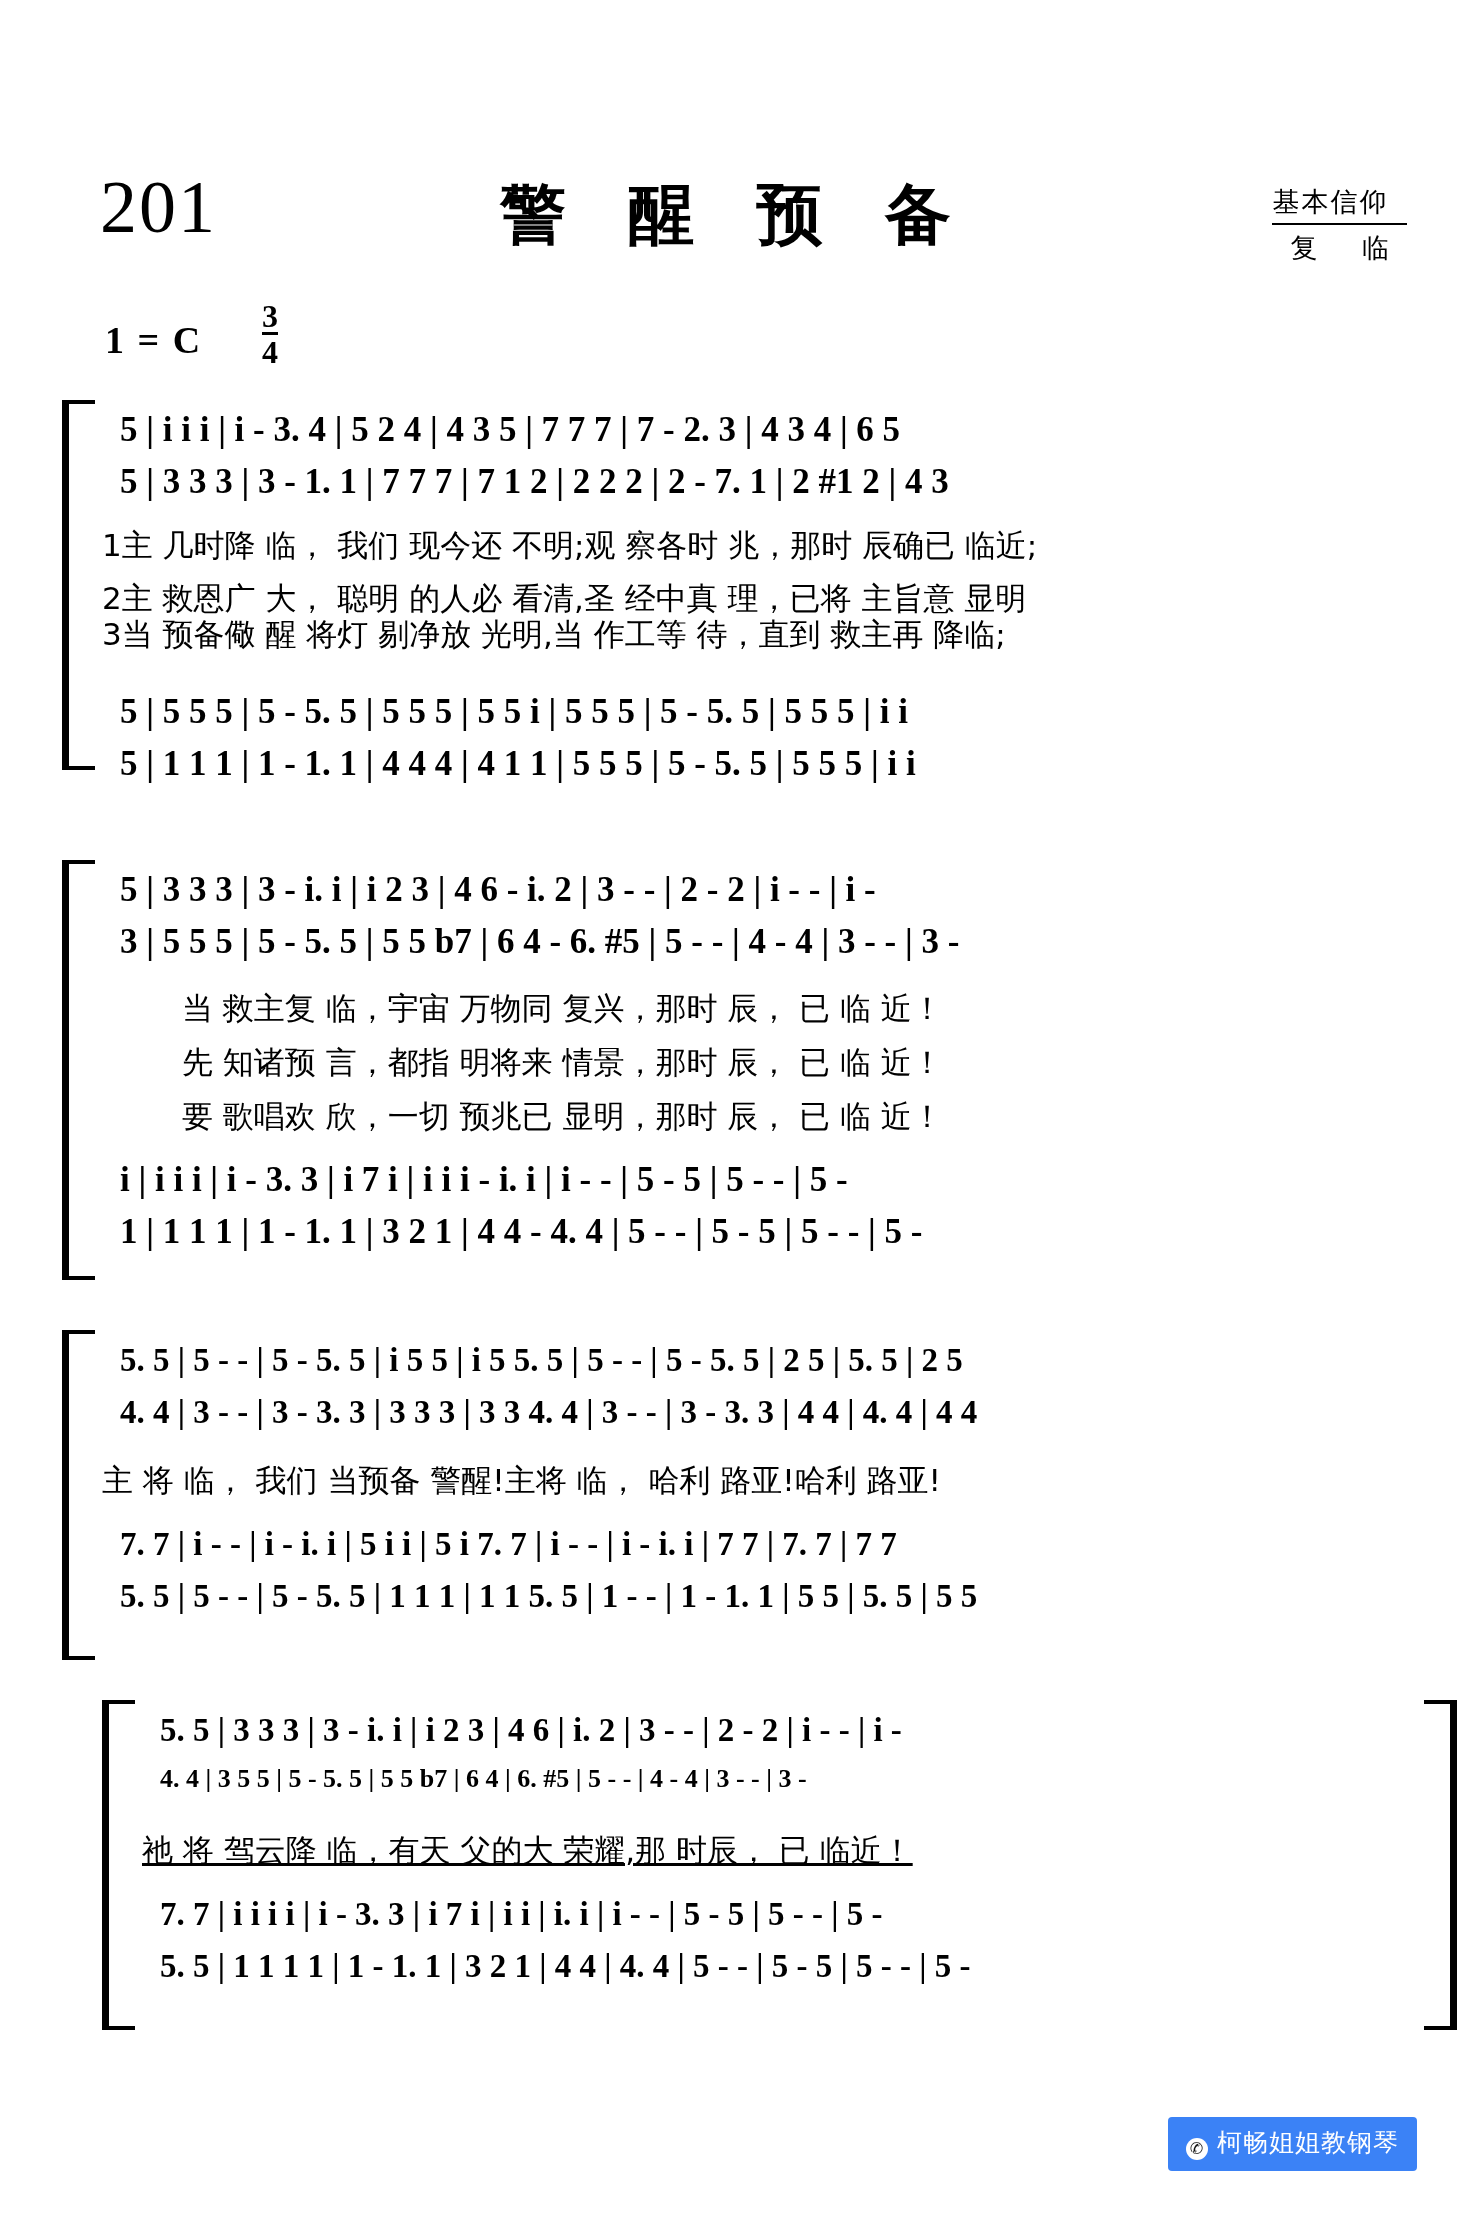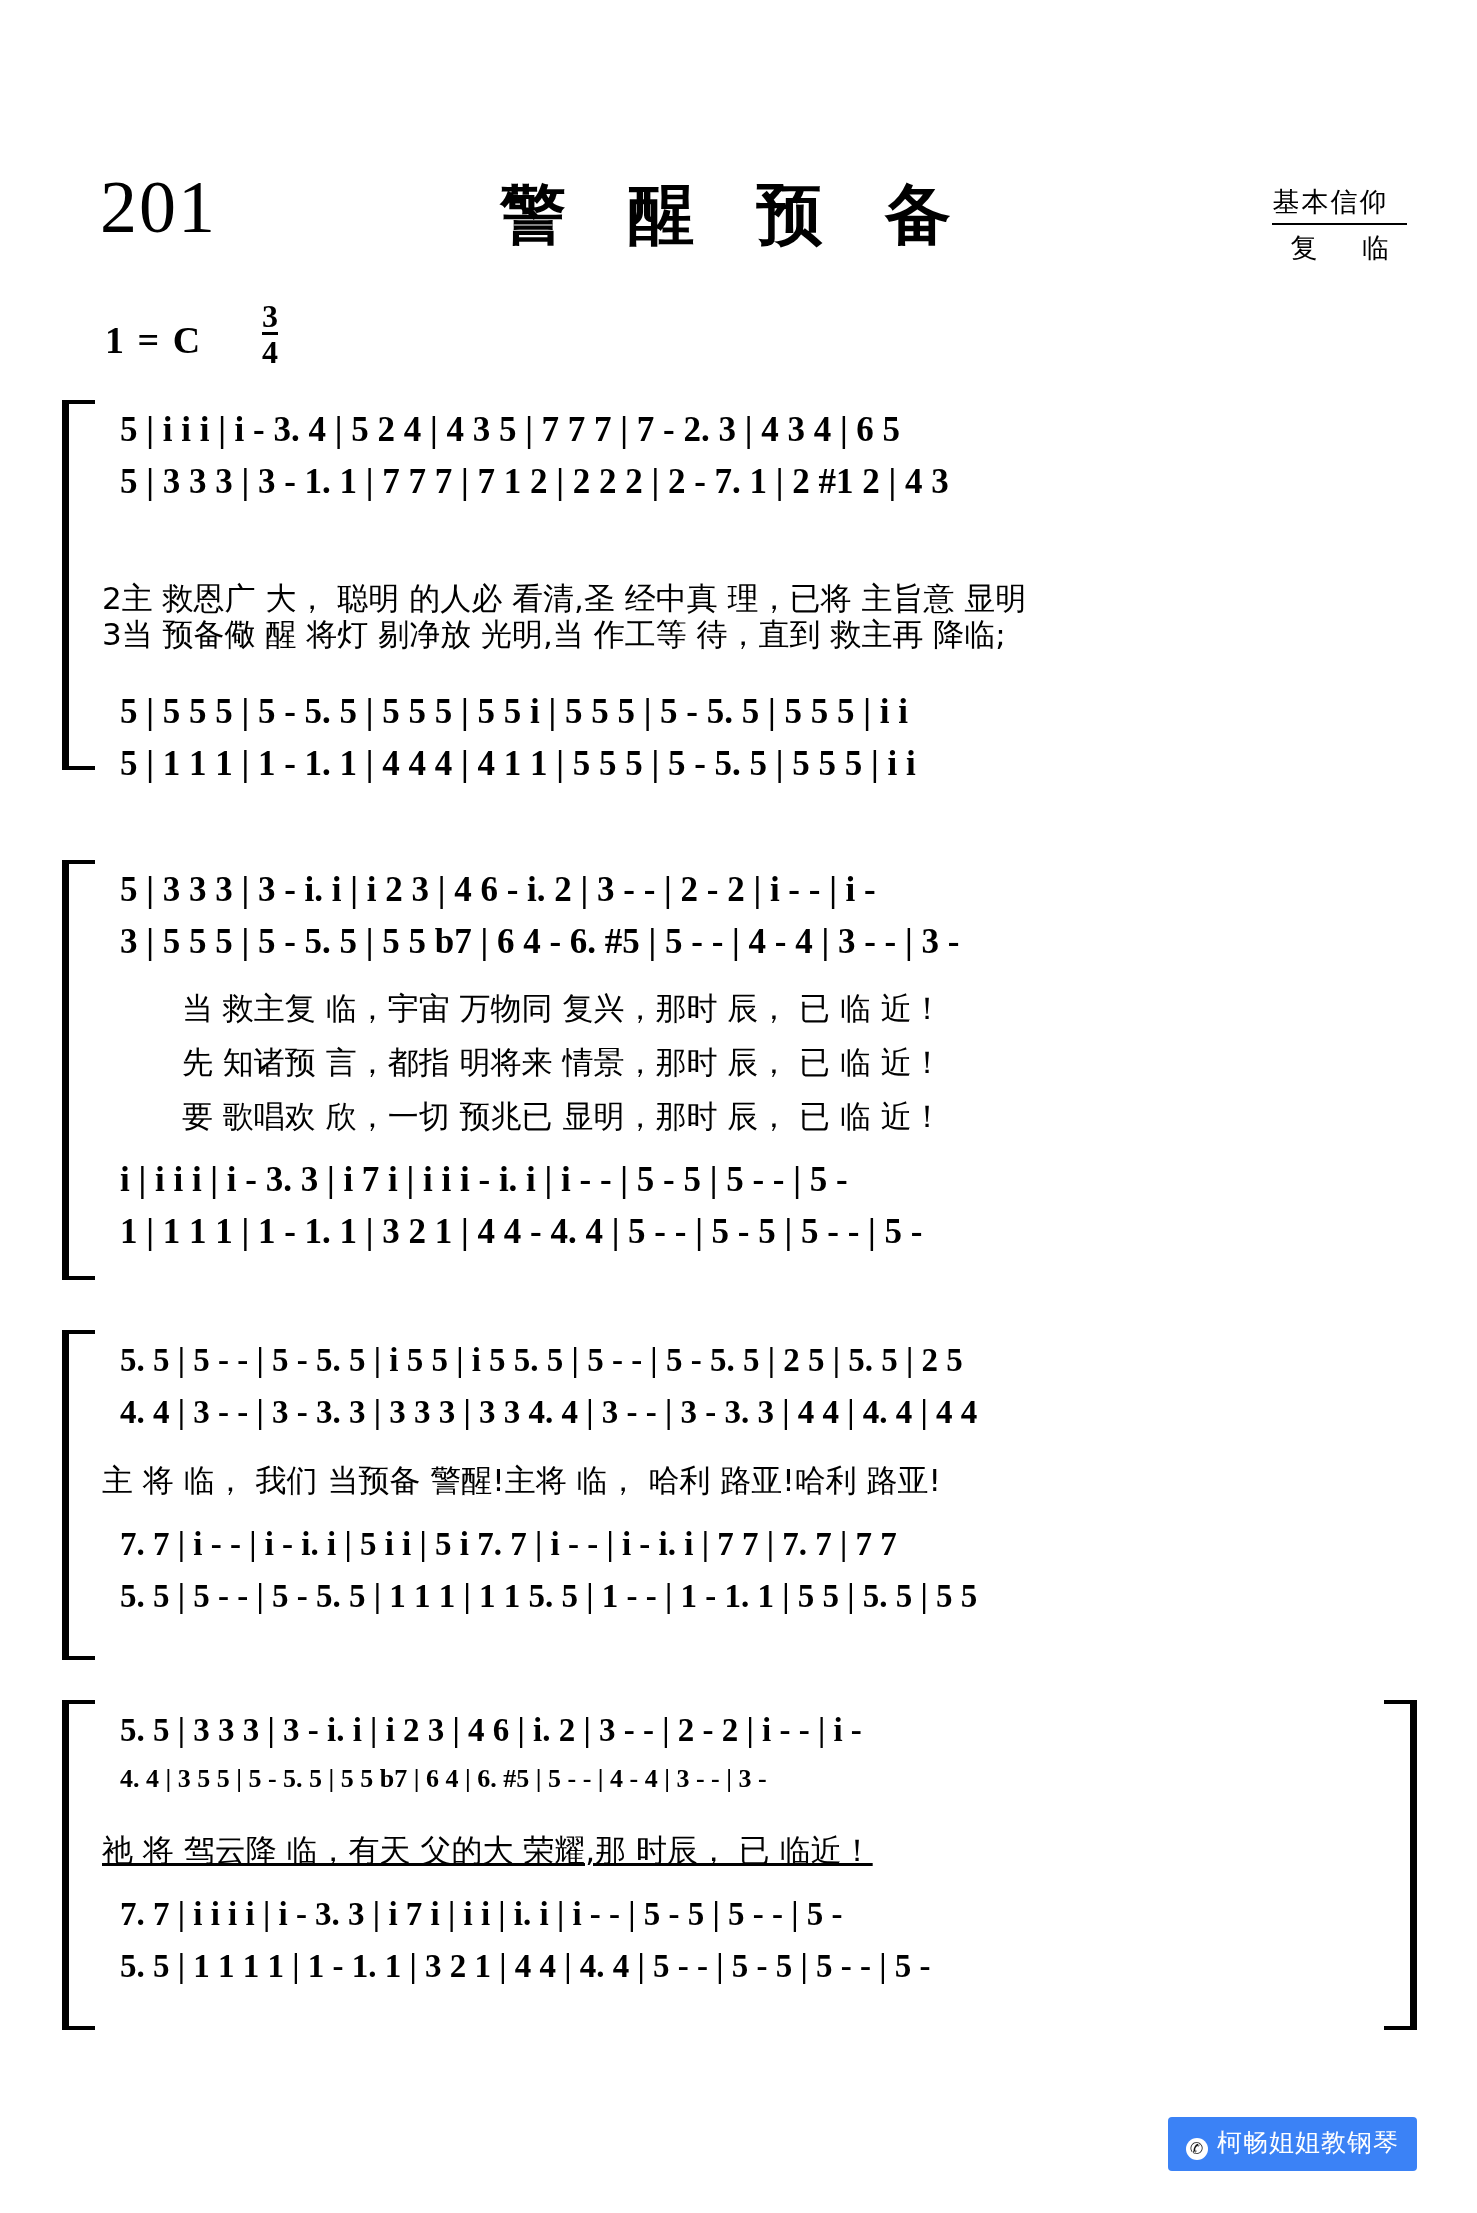--- a/index.html
+++ b/index.html
@@ -43,20 +43,21 @@
   <div class="keysig">1 = C</div>
   <div class="timesig">
     <span class="num">3</span>
     <span class="den">4</span>
   </div>
 
   <div class="system" style="top:400px;width:1345px;height:370px;">
     <div class="brace"></div>
     <div class="staffline" style="left:58px;top:10px;">5  | i  i  i | i  -  3. 4 | 5  2  4 | 4  3  5 | 7  7  7 | 7  -  2. 3 | 4   3  4 | 6  5</div>
     <div class="staffline" style="left:58px;top:62px;">5  | 3  3  3 | 3  -  1. 1 | 7  7  7 | 7  1  2 | 2  2  2 | 2  -  7. 1 | 2 #1  2 | 4  3</div>
+    <div class="lyricline" style="left:40px;top:125px;">1主    几时降 临， 我们  现今还  不明;观  察各时  兆，那时   辰确已   临近;</div>
     <div class="lyricline" style="left:40px;top:178px;">2主    救恩广 大，  聪明  的人必  看清,圣  经中真  理，已将   主旨意   显明</div>
     <div class="lyricline" style="left:40px;top:214px;">3当    预备儆 醒   将灯  剔净放  光明,当  作工等  待，直到   救主再   降临;</div>
     <div class="staffline" style="left:58px;top:292px;">5  | 5  5  5 | 5  -  5. 5 | 5  5  5 | 5  5  i | 5  5  5 | 5  -  5. 5 | 5   5  5 | i  i</div>
     <div class="staffline" style="left:58px;top:344px;">5  | 1  1  1 | 1  -  1. 1 | 4  4  4 | 4  1  1 | 5  5  5 | 5  -  5. 5 | 5   5  5 | i  i</div>
   </div>
 
   <div class="system" style="top:860px;width:1345px;height:420px;">
     <div class="brace"></div>
     <div class="staffline" style="left:58px;top:10px;">5  | 3  3  3 | 3  -  i. i | i  2  3 | 4  6  -  i. 2 | 3  -  - | 2  -  2 | i  -  - | i  -</div>
     <div class="staffline" style="left:58px;top:62px;">3  | 5  5  5 | 5  -  5. 5 | 5  5 b7 | 6  4  -  6. #5 | 5  -  - | 4  -  4 | 3  -  - | 3  -</div>
@@ -69,21 +70,21 @@
 
   <div class="system" style="top:1330px;width:1355px;height:330px;">
     <div class="brace"></div>
     <div class="staffline" style="left:58px;top:12px;font-size:33px;">5.  5 | 5  -  - | 5  -  5. 5 | i  5  5 | i  5  5. 5 | 5  -  - | 5  -  5. 5 | 2  5 | 5. 5 | 2  5</div>
     <div class="staffline" style="left:58px;top:64px;font-size:33px;">4.  4 | 3  -  - | 3  -  3. 3 | 3  3  3 | 3  3  4. 4 | 3  -  - | 3  -  3. 3 | 4  4 | 4. 4 | 4  4</div>
     <div class="lyricline" style="left:40px;top:130px;">主  将 临，      我们 当预备 警醒!主将 临，      哈利  路亚!哈利 路亚!</div>
     <div class="staffline" style="left:58px;top:196px;font-size:33px;">7.  7 | i  -  - | i  -  i. i | 5  i  i | 5  i  7. 7 | i  -  - | i  -  i. i | 7  7 | 7. 7 | 7  7</div>
     <div class="staffline" style="left:58px;top:248px;font-size:33px;">5.  5 | 5  -  - | 5  -  5. 5 | 1  1  1 | 1  1  5. 5 | 1  -  - | 1  -  1. 1 | 5  5 | 5. 5 | 5  5</div>
   </div>
 
-  <div class="system" style="top:1700px;width:1355px;height:330px;">
+  <div class="system" style="top:1700px;width:1355px;height:330px;margin-left:40px;">
     <div class="brace"></div>
     <div class="brace r"></div>
     <div class="staffline" style="left:58px;top:12px;font-size:33px;">5.  5 | 3  3  3 | 3  -  i. i | i  2  3 | 4  6 | i. 2 | 3  -  - | 2  -  2 | i  -  - | i  -</div>
     <div class="staffline" style="left:58px;top:64px;font-size:26px;">4.  4 | 3  5  5 | 5  -  5. 5 | 5  5 b7 | 6  4 | 6. #5 | 5  -  - | 4  -  4 | 3  -  - | 3  -</div>
     <div class="lyricline" style="left:40px;top:130px;text-decoration:underline;">祂  将 驾云降 临，有天 父的大 荣耀,那 时辰，   已 临近！</div>
     <div class="staffline" style="left:58px;top:196px;font-size:33px;">7.  7 | i  i  i  i | i  -  3. 3 | i  7  i | i  i | i. i | i  -  - | 5  -  5 | 5  -  - | 5  -</div>
     <div class="staffline" style="left:58px;top:248px;font-size:33px;">5.  5 | 1  1  1  1 | 1  -  1. 1 | 3  2  1 | 4  4 | 4. 4 | 5  -  - | 5  -  5 | 5  -  - | 5  -</div>
   </div>
 
   <div class="wm">

